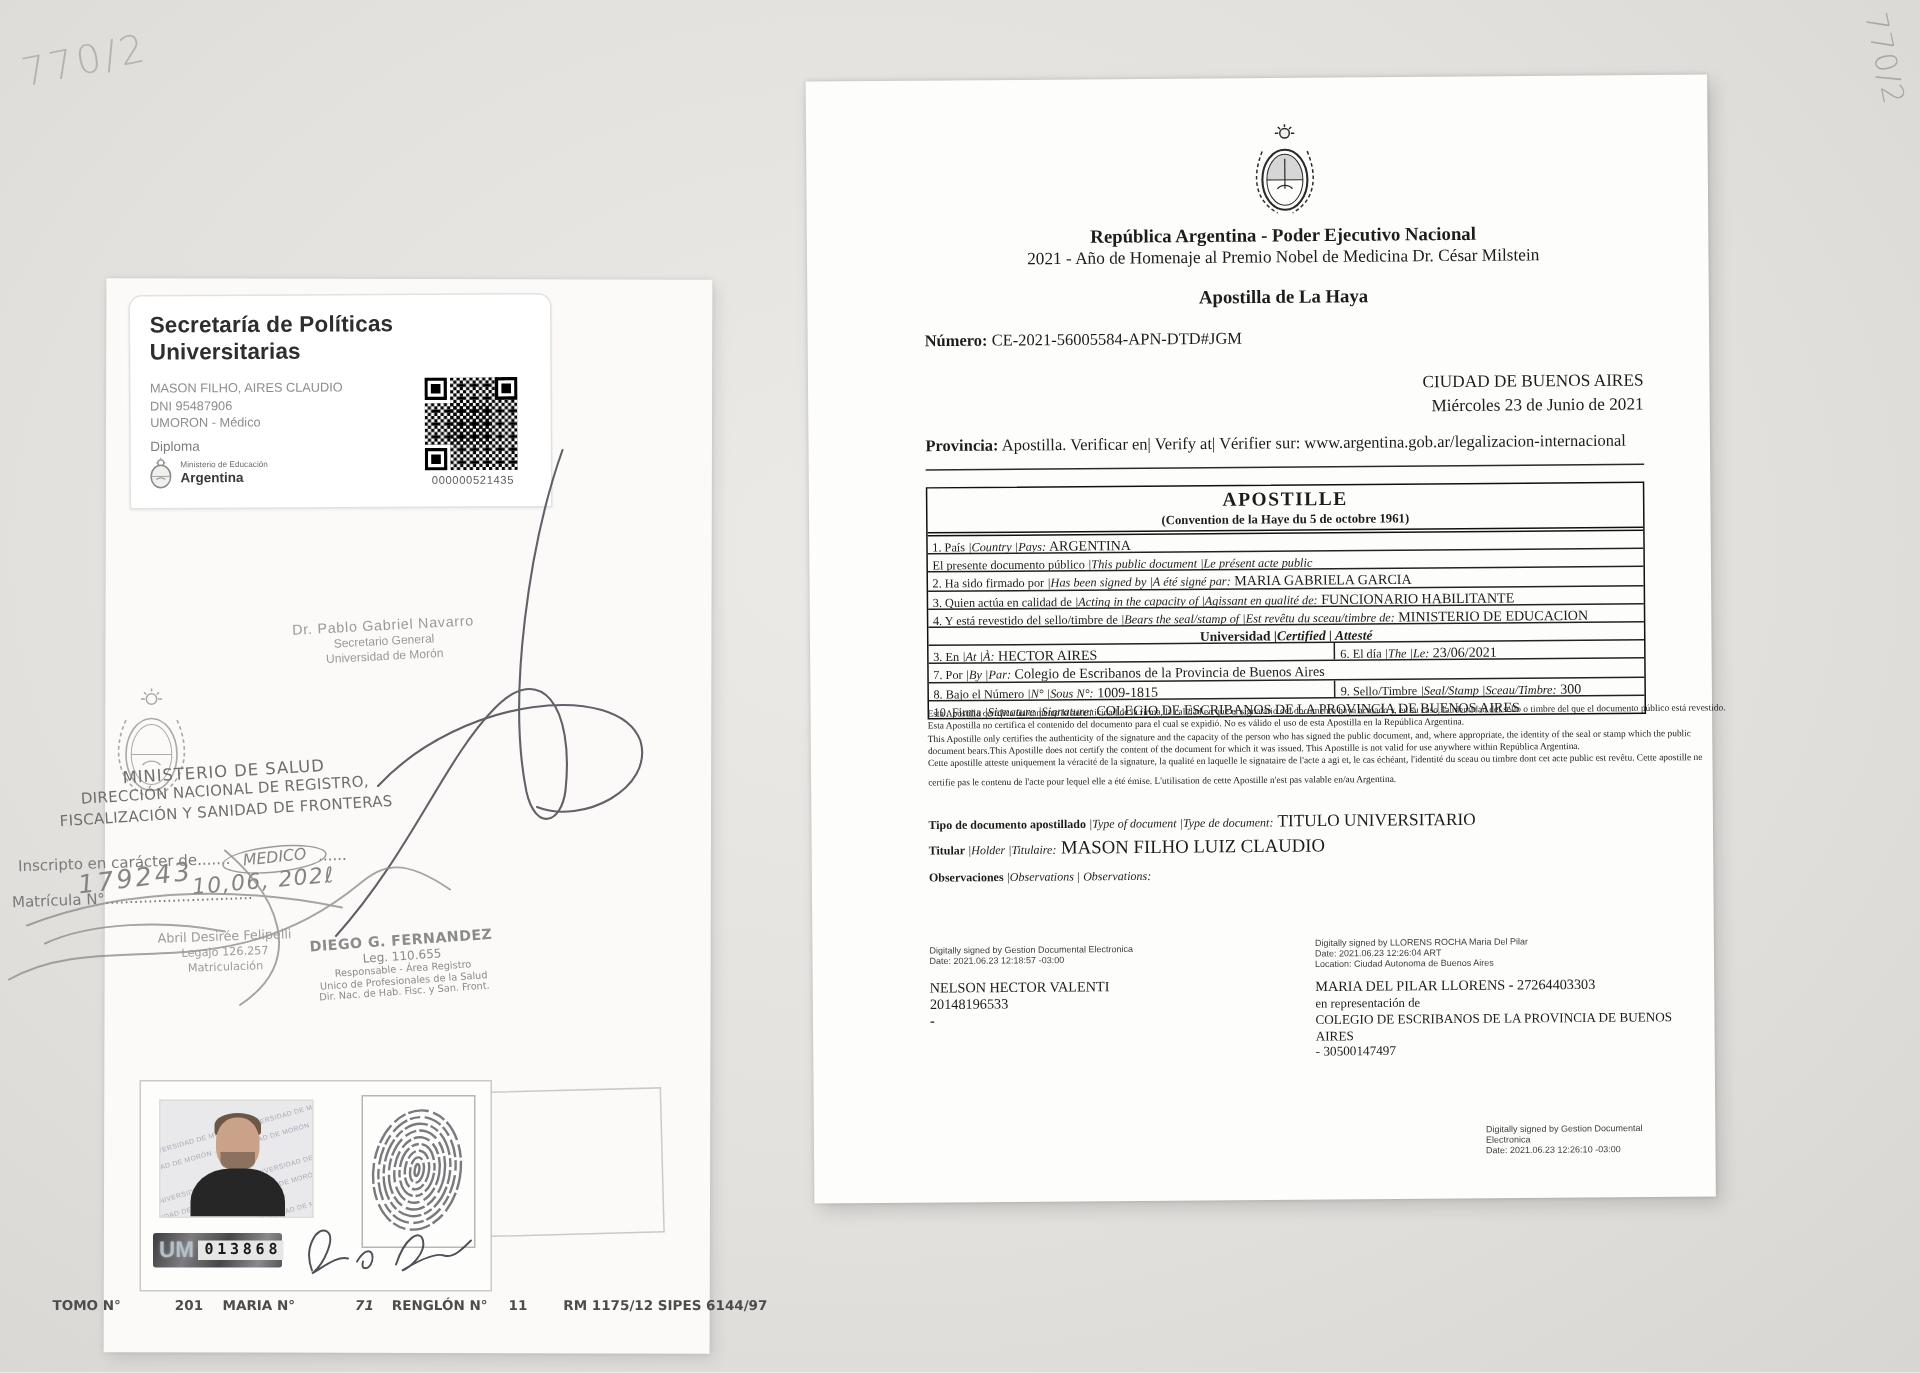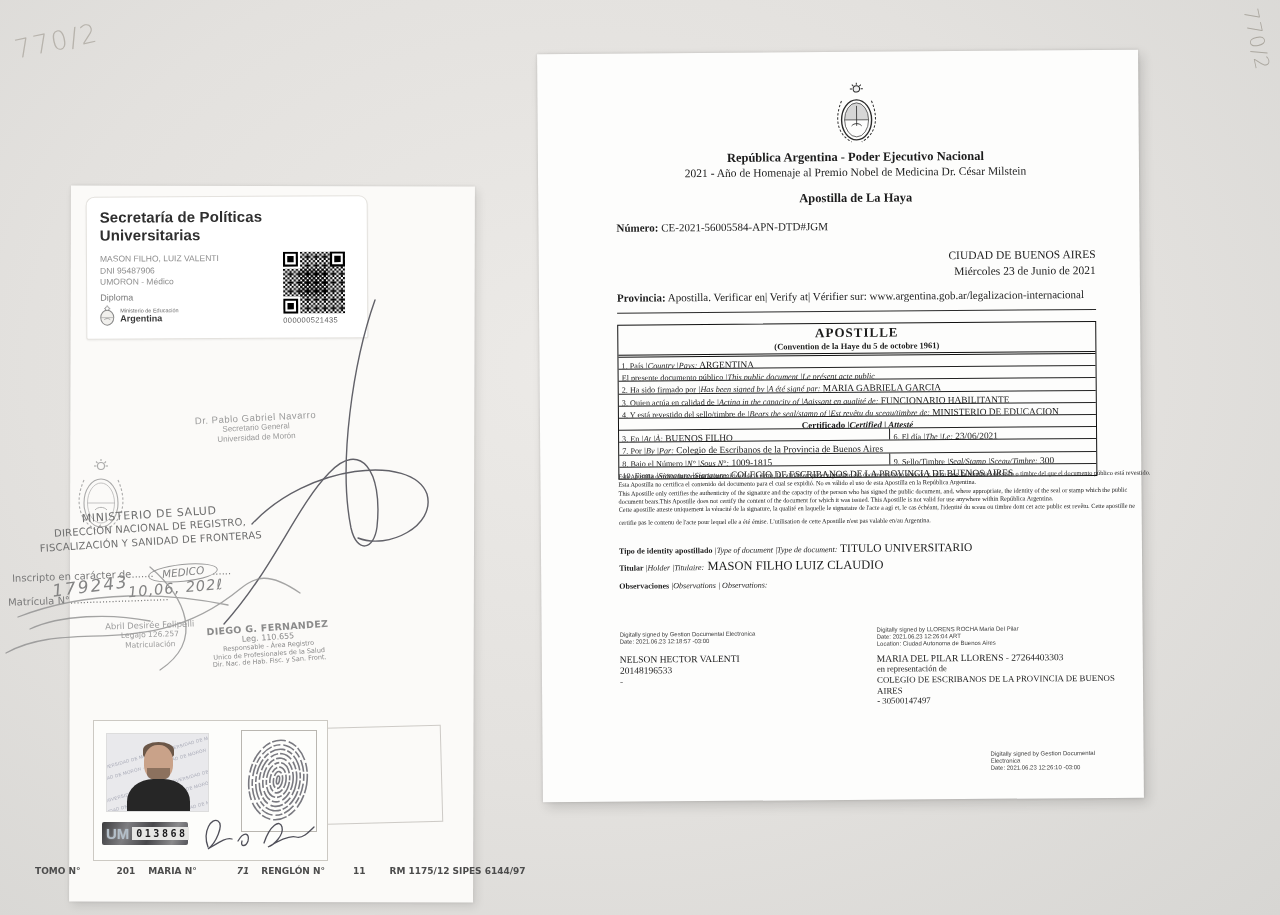--- a/index.html
+++ b/index.html
@@ -28,21 +28,21 @@
     left:86px;top:196px;width:280px;height:141px;background:#ffffff;
     border-radius:9px 9px 2px 2px;border:1px solid #e4e2de;
     box-shadow:0 1px 2px rgba(0,0,0,.06);transform:rotate(-.3deg);
   }
   #card-title{left:13px;top:11px;font-size:15px;line-height:18px;font-weight:700;color:#2e2e2e;letter-spacing:.1px;}
   #card-info{left:13px;top:56px;font-size:8.5px;line-height:11.5px;color:#8d8d8d;}
   #card-doc-type{left:13px;top:95px;font-size:9px;color:#7c7c7c;}
   #card-logo{left:11px;top:107px;display:flex;align-items:center;gap:4px;}
   #card-logo .mtext{font-size:5.5px;color:#6d6d6d;line-height:6.5px;}
   #card-logo .mname{font-size:9px;font-weight:700;color:#3a3a3a;line-height:10px;}
-  #qr-block{left:196px;top:55px;width:64px;}
+  #qr-block{left:196px;top:55px;width:64px;text-align:center;}
   #qr-number{font-size:7.5px;color:#5e5e5e;margin-top:2px;letter-spacing:.4px;}
 
   
   #navarro{left:168px;top:412px;width:176px;text-align:center;color:#9a9a9a;transform:rotate(-3deg);}
   #navarro .n1{font-size:9.5px;letter-spacing:.5px;}
   #navarro .n2,#navarro .n3{font-size:8px;line-height:10px;}
 
   
   #salud-arms{left:72px;top:458px;}
   #salud-stamp{left:0px;top:508px;width:300px;text-align:center;color:#6f6f6f;transform:rotate(-3.5deg);font-family:"DejaVu Sans",sans-serif;}
@@ -77,21 +77,21 @@
     background:linear-gradient(110deg,#3c3c3e 0%,#7d7d80 28%,#47474a 55%,#8a8a8c 82%,#55555a 100%);
     display:flex;align-items:center;gap:3px;padding-left:4px;box-sizing:border-box;}
   #hologram .um{font-size:15px;font-weight:700;color:#b3bfc9;text-shadow:0 0 2px rgba(255,255,255,.35);}
   #hologram .digits{background:#e6e6e4;color:#19191b;font-size:10px;font-weight:700;letter-spacing:2.5px;padding:1px 2px 1px 4px;font-family:"DejaVu Sans Mono",monospace;}
   #faint-stamp-box{left:268px;top:727px;width:172px;height:95px;border:1px solid rgba(110,104,92,.32);transform:rotate(-1.5deg);}
   #faint-mark{left:286px;top:731px;font-size:10px;color:rgba(125,119,107,.5);font-style:italic;transform:rotate(-8deg);}
 
   
   #footer-row{left:35px;top:866px;display:flex;align-items:baseline;font-size:9px;font-weight:700;color:#4c4c4c;font-family:"DejaVu Sans",sans-serif;}
   #footer-row span{white-space:nowrap;}
-  .fg1{margin-left:36px;} .fg2{margin-left:13px;} .fg3{margin-left:40px;font-style:italic;} .fg4{margin-left:12px;} .fg5{margin-left:28px;} .fg6{margin-left:24px;}
+  .fg1{margin-left:36px;} .fg2{margin-left:13px;} .fg3{margin-left:40px;font-style:italic;} .fg4{margin-left:12px;} .fg5{margin-left:14px;} .fg6{margin-left:24px;}
 
   
   #apostille-page{
     left:540px;top:52px;width:601px;height:748px;background:#fdfdfc;
     box-shadow:0 0 3px rgba(0,0,0,.16), 4px 5px 12px rgba(0,0,0,.14);
     transform:rotate(-.45deg);transform-origin:50% 50%;
     font-family:"Liberation Serif", serif;color:#1c1c1c;
   }
   #rp-emblem{left:293px;top:30px;}
   .rp-center{left:78px;width:479px;text-align:center;}
@@ -152,21 +152,21 @@
 <body>
 
 <div class="abs pencil" id="pencil-tl">770/2</div>
 <div class="abs pencil" id="pencil-tr">770/2</div>
 
 <div class="abs" id="left-sheet"></div>
 
 <div class="abs" id="diploma-card">
   <div class="abs" id="card-title">Secretaría de Políticas Universitarias</div>
   <div class="abs" id="card-info">
-    <div>MASON FILHO, LUIZ VALENTI</div>
+    <div>MASON FILHO, AIRES CLAUDIO</div>
     <div>DNI 95487906</div>
     <div>UMORON - Médico</div>
   </div>
   <div class="abs" id="card-doc-type">Diploma</div>
   <div class="abs" id="card-logo">
     <svg width="18" height="22" viewBox="0 0 18 22">
       <circle cx="9" cy="4" r="2" fill="none" stroke="#8a8a8a" stroke-width=".8"></circle>
       <g stroke="#8a8a8a" stroke-width=".6">
         <line x1="9" y1="0.5" x2="9" y2="1.6"></line>
           <line x1="5.8" y1="4" x2="7" y2="4"></line>
@@ -390,24 +390,24 @@
     <div class="t-row">
       <span class="lab"><span>2. Ha sido firmado por </span><i>|Has been signed by |A été signé par:</i></span><span class="val"> MARIA GABRIELA GARCIA</span>
     </div>
     <div class="t-row">
       <span class="lab"><span>3. Quien actúa en calidad de </span><i>|Acting in the capacity of |Agissant en qualité de:</i></span><span class="val"> FUNCIONARIO HABILITANTE</span>
     </div>
     <div class="t-row">
       <span class="lab"><span>4. Y está revestido del sello/timbre de  </span><i>|Bears the seal/stamp of |Est revêtu du sceau/timbre de:</i></span><span class="val"> MINISTERIO DE EDUCACION</span>
     </div>
     <div class="t-row center">
-      <span class="lab"><span>Certificado </span><i>|Certified | Attesté</i></span>
+      <span class="lab"><span>Universidad </span><i>|Certified | Attesté</i></span>
     </div>
     <div class="t-split">
-      <div class="cell c1"><span class="lab"><span>3. En </span><i>|At |À:</i></span><span class="val"> BUENOS FILHO</span></div>
+      <div class="cell c1"><span class="lab"><span>3. En </span><i>|At |À:</i></span><span class="val"> HECTOR AIRES</span></div>
       <div class="cell c2"><span class="lab"><span>6. El día </span><i>|The |Le:</i></span><span class="val"> 23/06/2021</span></div>
     </div>
     <div class="t-row">
       <span class="lab"><span>7. Por </span><i>|By |Par:</i></span><span class="val"> Colegio de Escribanos de la Provincia de Buenos Aires</span>
     </div>
     <div class="t-split">
       <div class="cell c1"><span class="lab"><span>8. Bajo el Número </span><i>|N° |Sous N°:</i></span><span class="val"> 1009-1815</span></div>
       <div class="cell c2"><span class="lab"><span>9. Sello/Timbre </span><i>|Seal/Stamp |Sceau/Timbre:</i></span><span class="val"> 300</span></div>
     </div>
     <div class="t-row">
@@ -418,21 +418,21 @@
   <div class="abs" id="fine-print">
     <div class="fp">Esta Apostilla certifica únicamente la autenticidad de la firma, la calidad en que el signatario del documento haya actuado y, en su caso, la identidad del sello o timbre del que el documento público está revestido.</div>
     <div class="fp">Esta Apostilla no certifica el contenido del documento para el cual se expidió. No es válido el uso de esta Apostilla en la República Argentina.</div>
     <div class="fp">This Apostille only certifies the authenticity of the signature and the capacity of the person who has signed the public document, and, where appropriate, the identity of the seal or stamp which the public</div>
     <div class="fp">document bears.This Apostille does not certify the content of the document for which it was issued. This Apostille is not valid for use anywhere within República Argentina.</div>
     <div class="fp">Cette apostille atteste uniquement la véracité de la signature, la qualité en laquelle le signataire de l'acte a agi et, le cas échéant, l'identité du sceau ou timbre dont cet acte public est revêtu. Cette apostille ne</div>
     <div class="fp gap">certifie pas le contenu de l'acte pour lequel elle a été émise. L'utilisation de cette Apostille n'est pas valable en/au Argentina.</div>
   </div>
 
   <div class="abs doc-line" id="doc-tipo">
-    <span class="dlab"><span>Tipo de identity apostillado </span><i>|Type of document |Type de document:</i></span><span class="dval"> TITULO UNIVERSITARIO</span>
+    <span class="dlab"><span>Tipo de documento apostillado </span><i>|Type of document |Type de document:</i></span><span class="dval"> TITULO UNIVERSITARIO</span>
   </div>
   <div class="abs doc-line" id="doc-titular">
     <span class="dlab"><span>Titular </span><i>|Holder |Titulaire:</i></span><span class="dval"> MASON FILHO LUIZ CLAUDIO</span>
   </div>
   <div class="abs doc-line" id="doc-obs">
     <span class="dlab"><span>Observaciones </span><i>|Observations | Observations:</i></span>
   </div>
 
   <div class="abs" id="sig-left">
     <div class="dsig-tiny">Digitally signed by Gestion Documental Electronica</div>

